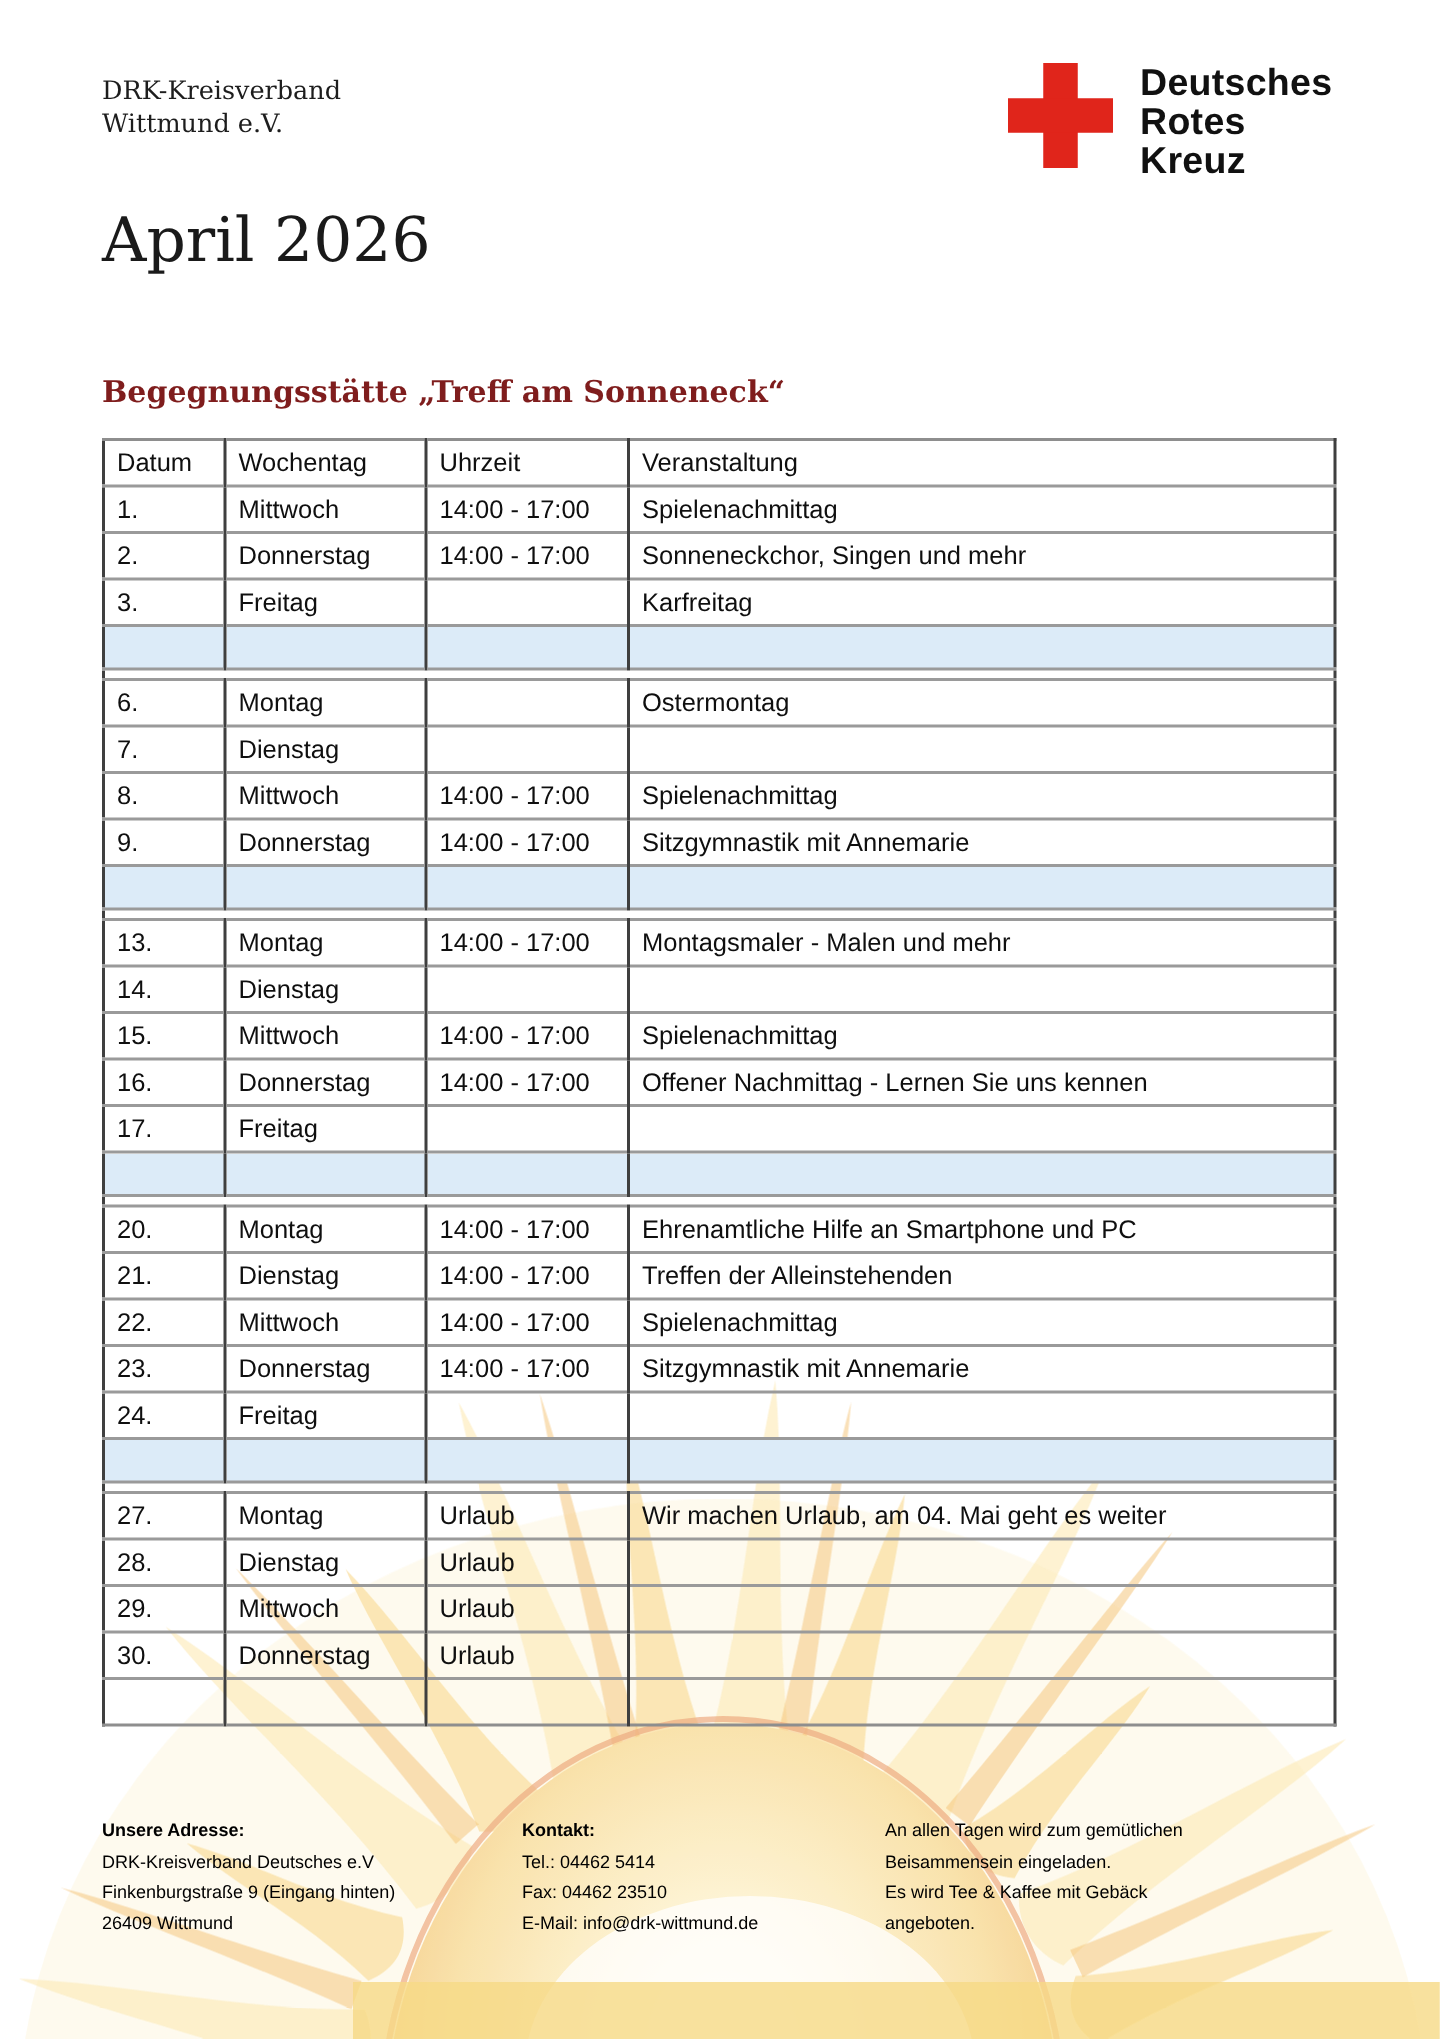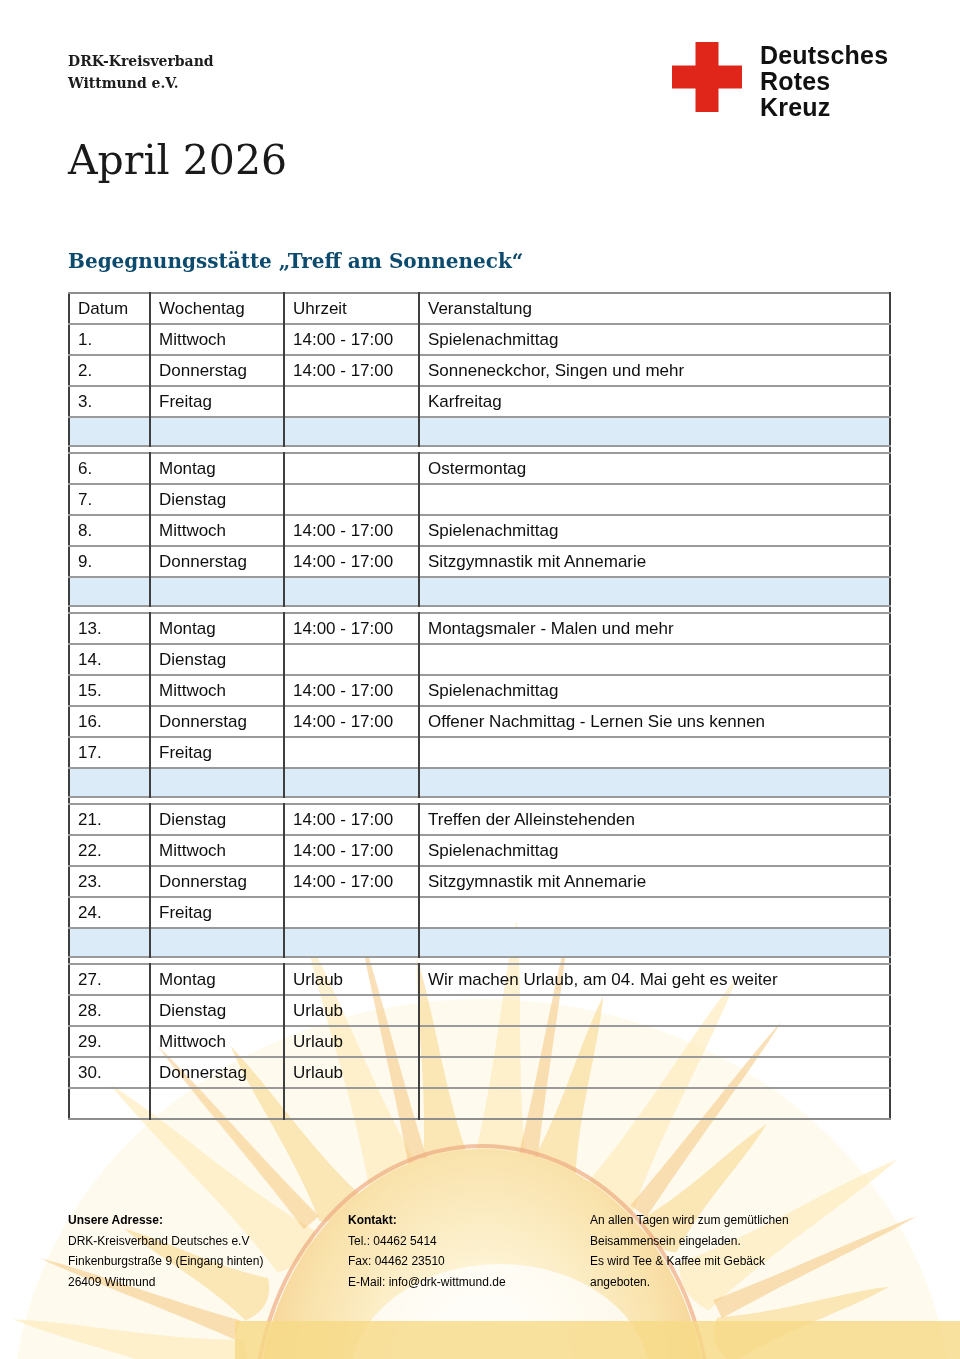--- a/index.html
+++ b/index.html
@@ -8,31 +8,31 @@
     background:#ffffff;color:#161616;
     font-family:"Liberation Sans",sans-serif;
     -webkit-font-smoothing:antialiased;
   }
   
   .sun-bg{position:absolute;left:0;top:719px;width:960px;height:640px;z-index:0;pointer-events:none;}
   
   .content{position:relative;z-index:1;}
   
   .org{position:absolute;left:68px;top:50px;
-       font-family:"DejaVu Serif",serif;font-weight:bold;font-size:14px;line-height:22px;color:#1d1d1d;}
+       font-family:"DejaVu Serif",serif;font-weight:normal;font-size:17px;line-height:22px;color:#1d1d1d;}
   .logo{position:absolute;left:672px;top:42px;display:flex;align-items:flex-start;}
   .logo svg{display:block;}
   .cross-rect{fill:var(--drk_red,#e0251b);}
   .logo-text{margin-left:18px;font-weight:bold;font-size:25px;line-height:26px;color:#111;
              font-family:"Liberation Sans",sans-serif;letter-spacing:0.2px;}
   
   .title{position:absolute;left:68px;top:132px;
          font-family:"DejaVu Serif",serif;font-weight:normal;font-size:41px;line-height:56px;color:#1a1a1a;}
   .subtitle{position:absolute;left:68px;top:249px;
-            font-family:"DejaVu Serif",serif;font-weight:bold;font-size:20px;color:#0c4a6e;}
+            font-family:"DejaVu Serif",serif;font-weight:bold;font-size:20px;color:#7f1d1d;}
   
   .caltable{position:absolute;left:68px;top:292px;width:821px;border-collapse:collapse;table-layout:fixed;
             font-size:17px;color:#0f0f0f;}
   .caltable col.c-date{width:81px;}
   .caltable col.c-day{width:134px;}
   .caltable col.c-time{width:135px;}
   .caltable col.c-event{width:471px;}
   .caltable{border-left:2px solid #3f3f3f;border-right:2px solid #3f3f3f;
             border-top:2px solid #8e8e8e;border-bottom:2px solid #8e8e8e;}
   .caltable th,.caltable td{
@@ -238,20 +238,26 @@
         <tr class="weekend">
           <td></td>
           <td></td>
           <td></td>
           <td></td>
         </tr>
         <tr class="spacer">
           <td colspan="4"></td>
         </tr>
         <tr class="day">
+          <td>20.</td>
+          <td>Montag</td>
+          <td>14:00 - 17:00</td>
+          <td>Ehrenamtliche Hilfe an Smartphone und PC</td>
+        </tr>
+        <tr class="day">
           <td>21.</td>
           <td>Dienstag</td>
           <td>14:00 - 17:00</td>
           <td>Treffen der Alleinstehenden</td>
         </tr>
         <tr class="day">
           <td>22.</td>
           <td>Mittwoch</td>
           <td>14:00 - 17:00</td>
           <td>Spielenachmittag</td>

